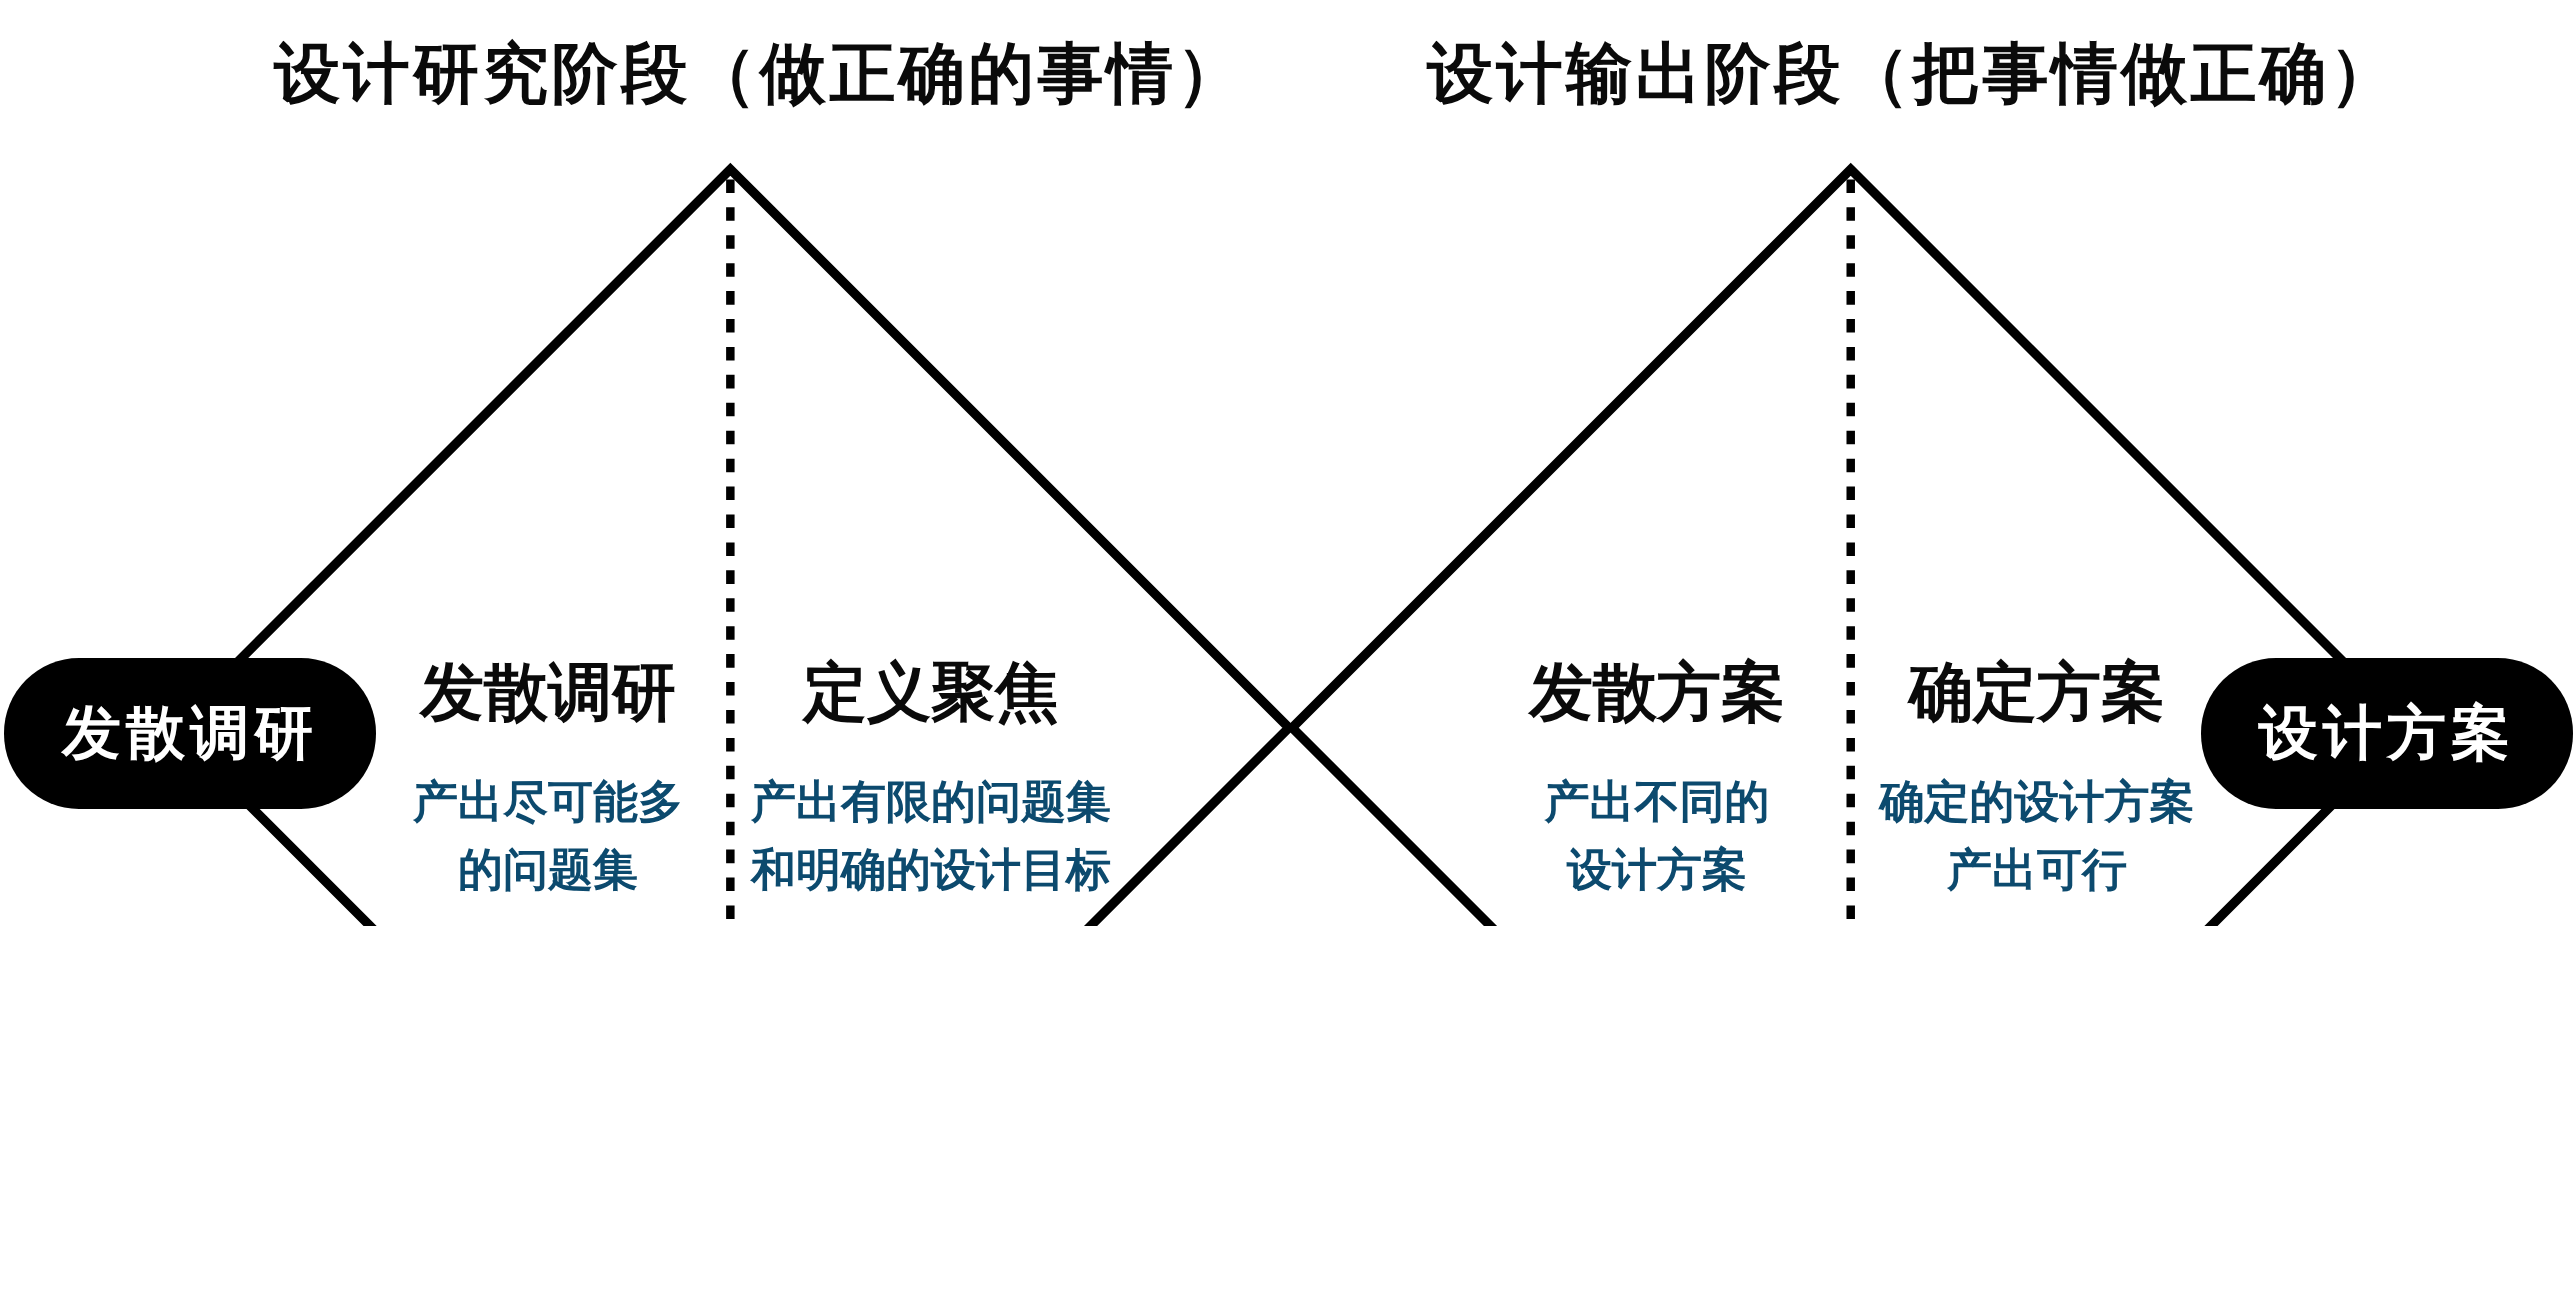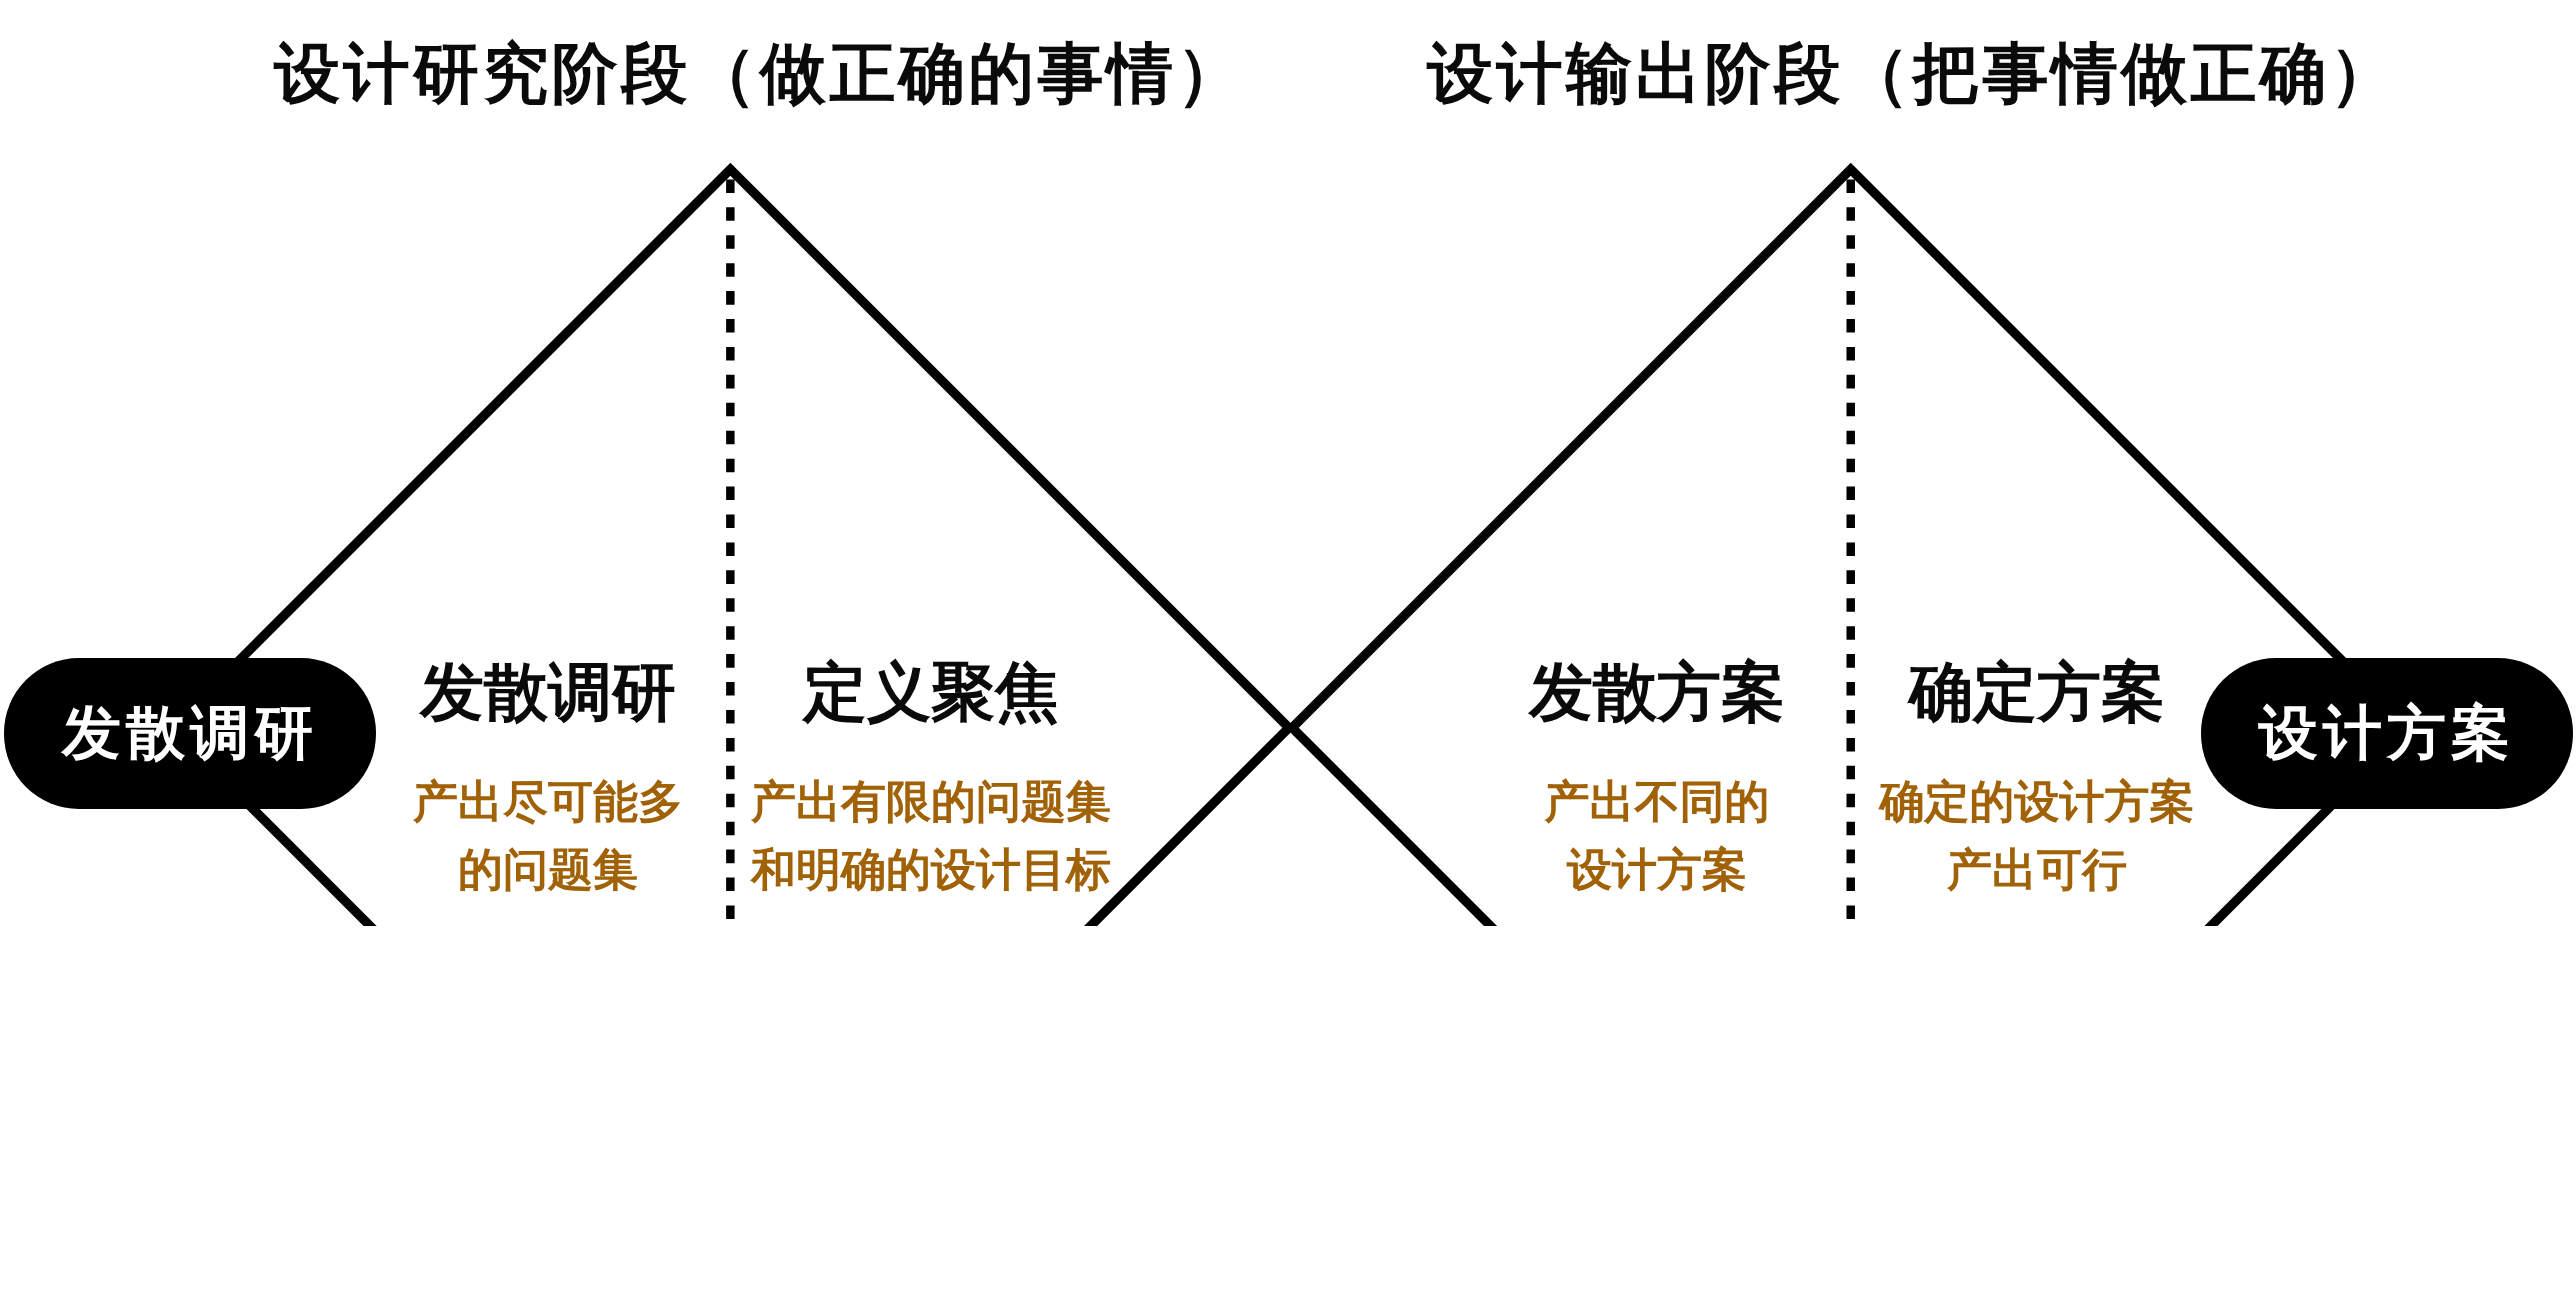--- a/index.html
+++ b/index.html
@@ -41,21 +41,21 @@
     font-size: 64px;
     line-height: 1;
     font-weight: bold;
     color: #0a0a0a;
     margin-bottom: 44px;
   }
   .phase-sub {
     font-size: 45px;
     line-height: 1.5;
     font-weight: bold;
-    color: #a16207;
+    color: #0c4a6e;
   }
   .phase.p1 { left: 548px; }
   .phase.p2 { left: 931px; }
   .phase.p3 { left: 1657px; }
   .phase.p4 { left: 2037px; }
   .pill {
     position: absolute;
     width: 372px;
     height: 151px;
     border-radius: 75px;

